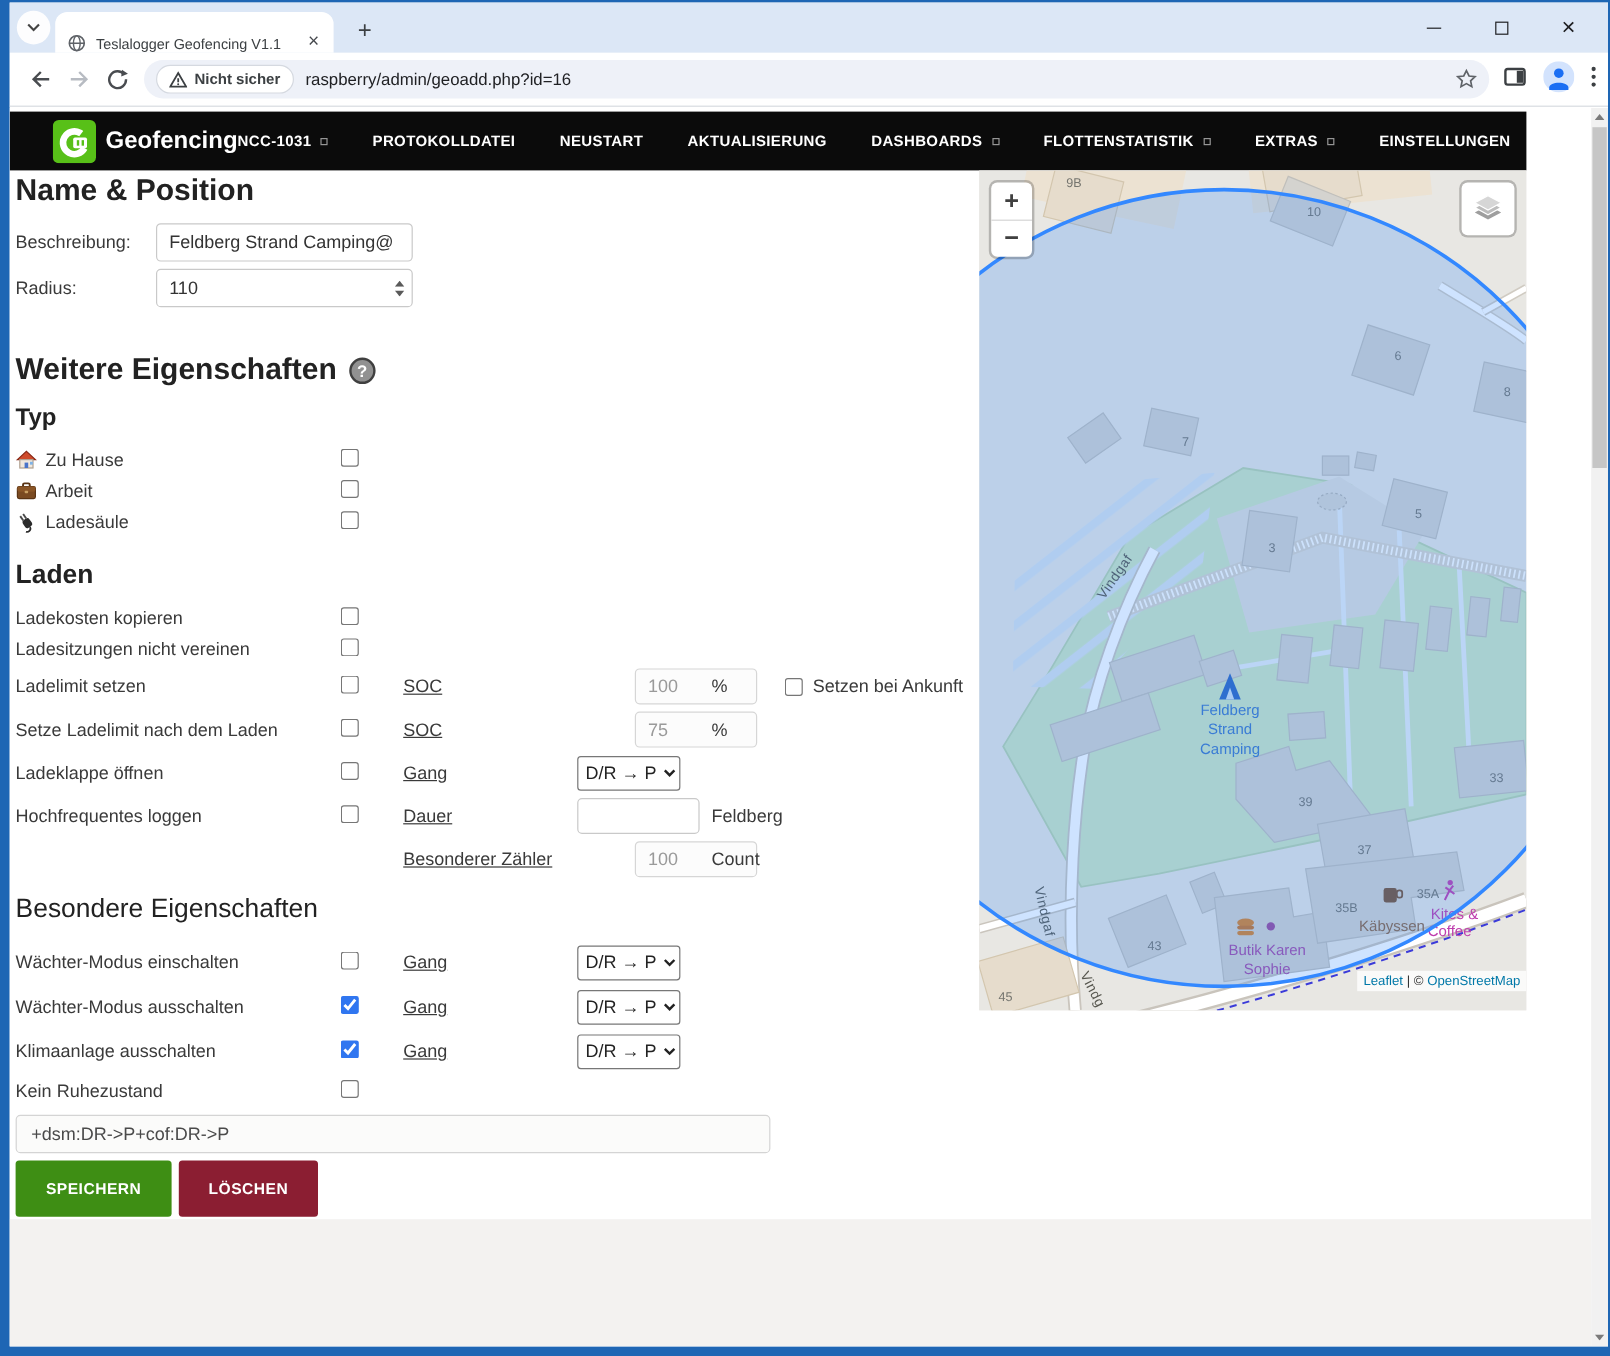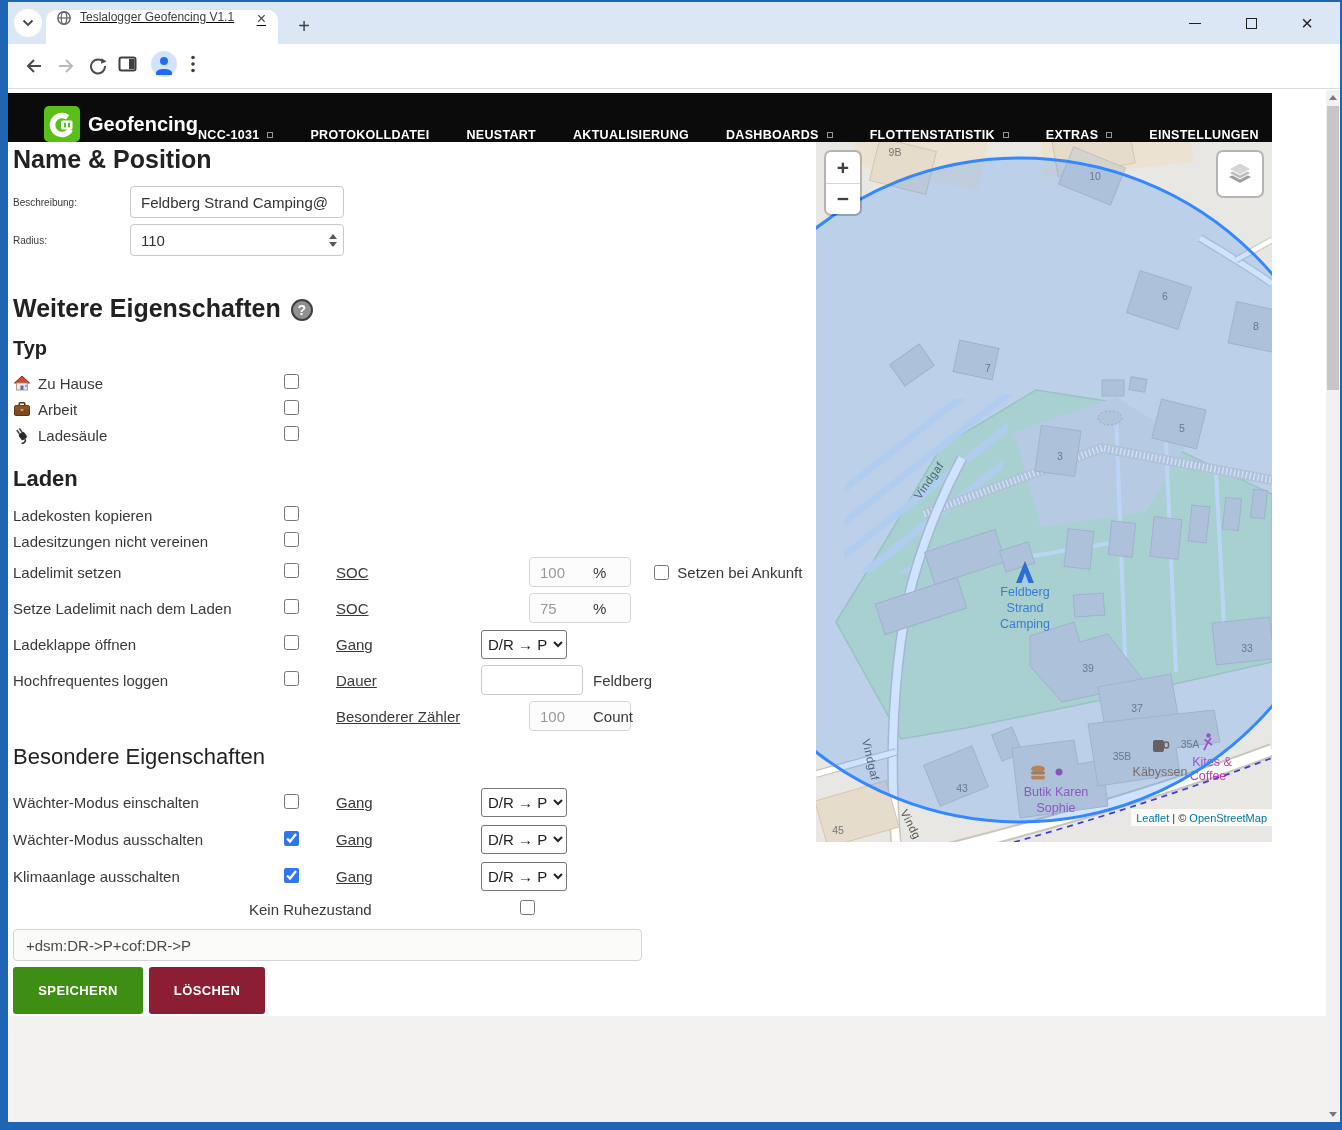--- a/index.html
+++ b/index.html
@@ -2,21 +2,21 @@
 <html><head>
 <meta charset="utf-8">
 <style>
   * { margin:0; padding:0; box-sizing:border-box; }
   html,body { width:1342px; height:1130px; font-family:"Liberation Sans", sans-serif; background:#1e66b4; }
   .win { position:absolute; inset:0; border:2px solid #1e66b4; border-left-width:8px; border-bottom-width:8px; background:#fff; overflow:hidden; }
 
   
   .tabstrip { position:absolute; left:0; right:0; top:0; height:42px; background:#dce7f6; }
   .tab-search { position:absolute; left:6px; top:7px; width:28px; height:28px; border-radius:50%; background:#fdfdfe; display:flex; align-items:center; justify-content:center; cursor:pointer; }
-  .tab { position:absolute; left:38px; top:8px; width:232px; height:34px; background:#fff; border-radius:10px 10px 0 0; display:flex; align-items:flex-start; padding:0 8px 0 10px;text-decoration:underline; }
+  .tab { position:absolute; left:38px; top:8px; width:232px; height:34px; background:#fff; border-radius:10px 10px 0 0; display:flex; align-items:flex-end; padding:0 8px 0 10px; }
   .tab-title { font-size:12px; color:#3c4043; flex:1; margin-left:8px; white-space:nowrap; overflow:hidden; }
   .tab-close { font-size:16px; color:#45484d; padding:0 4px; cursor:pointer; }
   .newtab { position:absolute; left:282px; top:10px; width:28px; height:28px; display:flex; align-items:center; justify-content:center; font-size:20px; color:#3c4043; cursor:pointer; }
   .wctrls { position:absolute; right:8px; top:0; height:42px; display:flex; align-items:center; gap:30px; padding-right:12px; }
   .wbtn { width:26px; height:26px; display:flex; align-items:center; justify-content:center; color:#202124; cursor:pointer; }
   .min-glyph { display:inline-block; width:12px; border-top:1.6px solid #202124; }
   .max-glyph { display:inline-block; width:11px; height:11px; border:1.6px solid #202124; }
   .close-glyph { font-size:20px; line-height:1; }
 
   .toolbar { position:absolute; left:0; right:0; top:42px; height:45px; background:#fff; border-bottom:1px solid #d8dbe0; display:flex; align-items:center; padding:0 10px; }
@@ -25,34 +25,34 @@
   .chip { height:24px; background:#fff; border:1px solid #d5d9e0; border-radius:12px; display:flex; align-items:center; gap:6px; padding:0 10px; cursor:pointer; }
   .chip span { font-size:12.5px; font-weight:700; color:#3c4043; }
   .url-text { font-size:14px; color:#202124; margin-left:10px; flex:1; }
   .star-btn { cursor:pointer; display:flex; align-items:center; }
   .tool-right { display:flex; align-items:center; gap:14px; margin-left:4px; }
 
   
   .page { position:absolute; left:0; right:0; top:88px; bottom:0; background:#fff; overflow:hidden; }
   .page-bottom { position:absolute; left:0; right:14px; top:926px; bottom:0; background:#f3f2f0; }
 
-  .navbar { position:absolute; left:0; top:3px; width:1264px; height:49px; background:#0b0b0b; display:flex; align-items:flex-end; padding:0 14px 0 36px; }
+  .navbar { position:absolute; left:0; top:3px; width:1264px; height:49px; background:#0b0b0b; display:flex; align-items:center; padding:0 14px 0 36px; }
   .brand { display:flex; align-items:center; gap:8px; }
   .brand-name { color:#fff; font-size:20px; font-weight:700; }
   .menu { margin-left:auto; display:flex; align-items:center; gap:37px; }
   .menu-item { color:#fff; font-size:12.5px; font-weight:700; letter-spacing:.3px; cursor:pointer; white-space:nowrap; display:flex; align-items:center; }
   .dd-sq { display:inline-block; width:6px; height:6px; border:1.5px solid #969696; margin-left:8px; }
 
   
   .form { position:absolute; left:0; top:52px; width:800px; padding-left:5px; color:#2b2b2b; }
   h1.big { font-size:25px; font-weight:700; color:#222; margin:3px 0 12px; }
   h1.mid { font-size:22px; font-weight:400; color:#222; margin:10px 0 14px; }
   h2.sub { font-size:20px; font-weight:700; color:#222; margin:14px 0 10px; }
   .label-row { display:flex; align-items:center; margin-bottom:6px; }
-  .inline-label { width:117px; font-size:10px; color:#3a3a3a; }
+  .inline-label { width:117px; font-size:15px; color:#3a3a3a; }
   .ti { height:32px; border:1px solid #c9c9c9; border-radius:4px; background:#fff; font-size:15px; color:#333; padding:0 10px; font-family:inherit; }
   .ti.main { width:214px; }
   .spinwrap { position:relative; width:214px; }
   .spinwrap .ti { width:100%; padding-right:24px; }
   .spinner { position:absolute; right:7px; top:0; bottom:0; display:flex; flex-direction:column; justify-content:center; gap:3px; cursor:pointer; }
   .help-badge { display:inline-flex; width:22px; height:22px; border-radius:50%; background:#919191; border:2px solid #3f3f3f; color:#fff; font-size:14px; font-weight:700; align-items:center; justify-content:center; margin-left:10px; vertical-align:2px; }
 
   .frow { display:flex; align-items:center; height:26px; font-size:15px; color:#3a3a3a; }
   .frow.tall { height:36px; }
   .frow.tall37 { height:37px; }
@@ -132,20 +132,36 @@
       <svg width="20" height="20" viewBox="0 0 20 20">
           <path d="M3 10 H15 M10 4 L16 10 L10 16" stroke="#b7bbc2" stroke-width="2" fill="none"></path>
         </svg>
     </div>
     <div class="navbtn">
       <svg width="18" height="18" viewBox="0 0 18 18">
         <path d="M14.6 5.2 A7 7 0 1 0 16 9" stroke="#494c50" stroke-width="2" fill="none"></path>
         <polygon points="12.6,1.2 17.6,4.4 12,6.8" fill="#494c50"></polygon>
       </svg>
     </div>
+    <div class="urlbar">
+      <div class="chip">
+        <svg width="15" height="15" viewBox="0 0 16 16">
+          <polygon points="8,2 15,14 1,14" fill="none" stroke="#3c4043" stroke-width="1.6"></polygon>
+          <line x1="8" y1="6.6" x2="8" y2="10.2" stroke="#3c4043" stroke-width="1.6"></line>
+          <circle cx="8" cy="12" r="0.9" fill="#3c4043"></circle>
+        </svg>
+        <span>Nicht sicher</span>
+      </div>
+      <span class="url-text">raspberry/admin/geoadd.php?id=16</span>
+      <span class="star-btn">
+        <svg width="18" height="18" viewBox="0 0 18 18">
+          <path d="M9 1.8 L11.2 6.3 L16.2 6.9 L12.5 10.3 L13.5 15.2 L9 12.7 L4.5 15.2 L5.5 10.3 L1.8 6.9 L6.8 6.3 Z" fill="none" stroke="#5f6368" stroke-width="1.4"></path>
+        </svg>
+      </span>
+    </div>
     <div class="tool-right">
       <span>
         <svg width="19" height="18" viewBox="0 0 19 18">
           <rect x="1.5" y="2.5" width="16" height="13" rx="2" fill="none" stroke="#3c4043" stroke-width="2"></rect>
           <rect x="11" y="4" width="5.5" height="10" fill="#3c4043"></rect>
         </svg>
       </span>
       <span>
         <svg width="26" height="26" viewBox="0 0 26 26">
           <circle cx="13" cy="13" r="13" fill="#d3e3fd"></circle>
@@ -351,21 +367,21 @@
         <span class="fctrl"><select class="gang"><option>D/R → P</option></select></span>
       </div>
       <div class="frow tall37">
         <span class="flabel">
             <span>Klimaanlage ausschalten</span>
           </span>
         <span class="fcheck"><input type="checkbox" checked="" style=""></span>
         <span class="fmid">Gang</span>
         <span class="fctrl"><select class="gang"><option>D/R → P</option></select></span>
       </div>
-      <div class="frow" style="height:28px;justify-content:center;">
+      <div class="frow" style="height:28px;">
         <span class="flabel">
             <span>Kein Ruhezustand</span>
           </span>
         <span class="fcheck"><input type="checkbox" style=""></span>
       </div>
 
       <input class="cmd-input" type="text" value="+dsm:DR-&gt;P+cof:DR-&gt;P" style="">
 
       <div class="btn-row">
         <button class="btn save">SPEICHERN</button>

